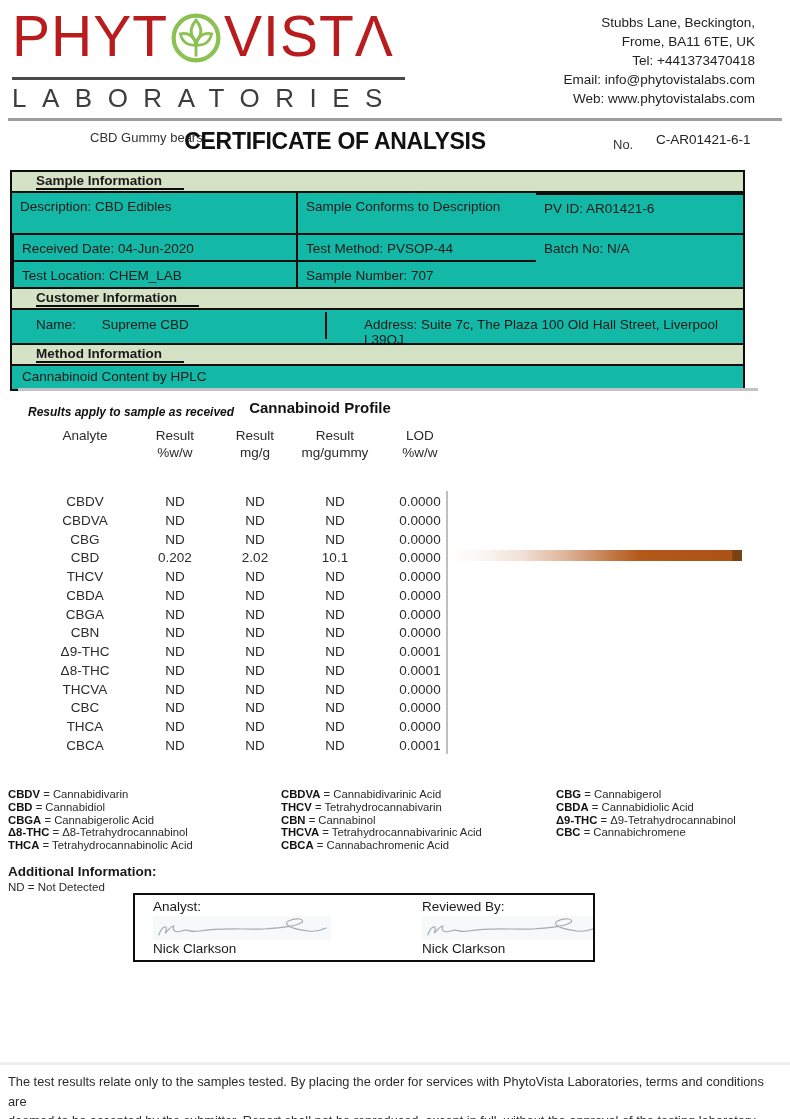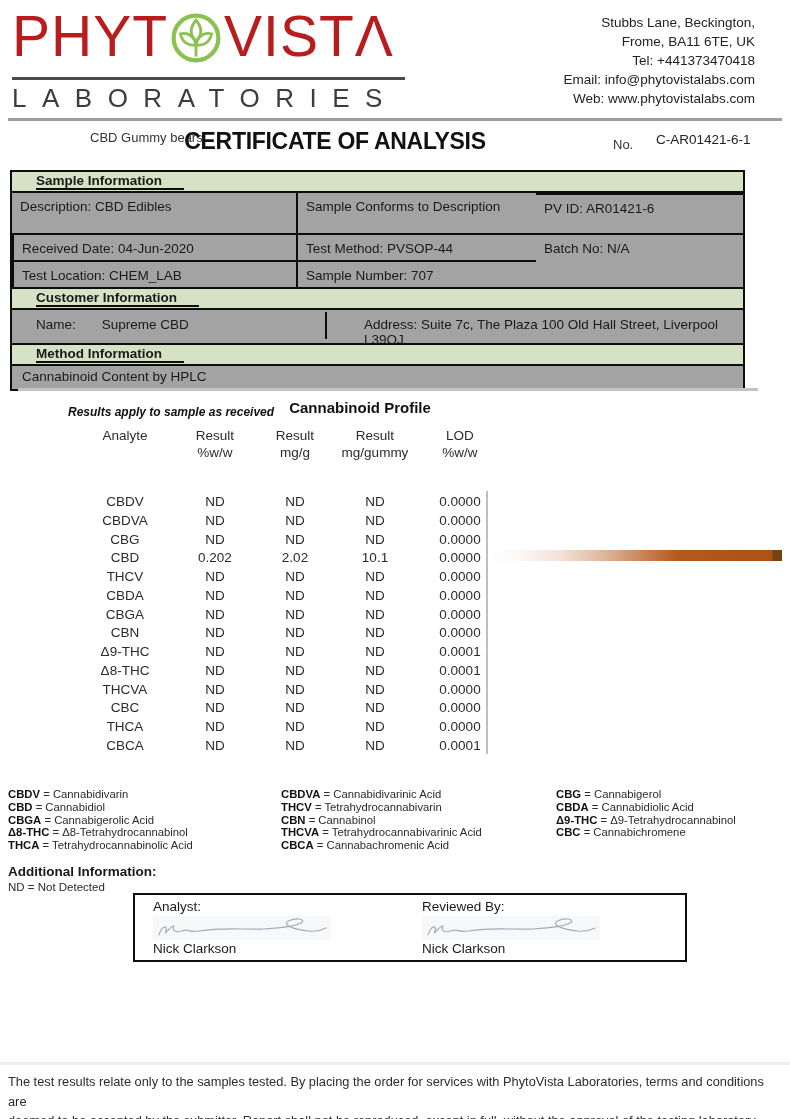--- a/index.html
+++ b/index.html
@@ -18,21 +18,21 @@
 
   
   .title-row { position:absolute; top:121px; left:0; right:0; height:49px; }
   .product-label { position:absolute; left:90px; top:9px; font-size:13px; color:#333; }
   .coa-title { position:absolute; left:150px; top:7px; width:370px; text-align:center;
                font-size:23px; font-weight:bold; letter-spacing:-0.3px; color:#111; }
   .no-label { position:absolute; left:613px; top:16px; font-size:13px; color:#333; }
   .no-value { position:absolute; left:656px; top:11px; font-size:13.5px; color:#222; }
 
   
-  .info-box { position:absolute; left:10px; width:735px; border:2px solid #0d0d0d; background:#a3a3a3; }
+  .info-box { position:absolute; left:10px; width:735px; border:2px solid #0d0d0d; background:#14b8a6; }
   .green-bar { background:#d6e2c6; border-bottom:2px solid #0d0d0d; padding:1px 0 2px 24px;
                font-size:13.5px; font-weight:bold; line-height:16px; }
   .green-bar span { border-bottom:2px solid #0d0d0d; padding-right:22px; }
 
   .sample-box { top:170px; }
   .s-grid { display:grid; grid-template-columns:284px 240px 1fr; }
   .s-cell { padding:5px 8px 3px 8px; font-size:13.5px; line-height:17px; }
   .s-c2, .s-c3 { border-left:2px solid #0d0d0d; }
   .s-r2, .s-r3 { border-top:2px solid #0d0d0d; }
   .s-r1 { min-height:40px; }
@@ -45,21 +45,21 @@
   .cust-name .val { margin-left:26px; }
   .v-div { width:2px; background:#0d0d0d; margin:2px 0 4px 0; }
   .cust-addr { flex:1; padding:7px 0 0 8px; font-size:13.5px;border-radius:16px; }
 
   .method-box { top:343px; }
   .method-row { padding:2px 0 4px 10px; font-size:13.5px; line-height:17px; }
 
   .gray-rule { position:absolute; top:388px; left:18px; width:740px; height:3px; background:#c3c3c3; }
 
   
-  .profile { position:absolute; top:395px; left:0; right:11px; height:393px;margin-left:40px; }
+  .profile { position:absolute; top:395px; left:0; right:11px; height:393px; }
   .cp-note { position:absolute; left:28px; top:10px; font-size:12px; font-weight:bold; font-style:italic; color:#111; }
   .cp-title { position:absolute; left:0; top:4px; width:640px; text-align:center; font-size:15px; font-weight:bold; color:#111; }
   .cp-head, .cp-rows { position:absolute; left:30px; display:grid; grid-template-columns:110px 70px 90px 70px 100px; }
   .cp-head { top:32px; }
   .cp-head div { text-align:center; font-size:13.5px; line-height:17px; color:#2b2b2b; }
   .cp-rows { top:99px; grid-auto-rows:18.75px; }
   .cp-rows div { text-align:center; font-size:13.5px; color:#2b2b2b; }
   .cp-axis { position:absolute; left:446px; top:96px; width:2px; height:263px; background:#bfbfbf; }
   .cp-bar { position:absolute; left:448px; top:155px; width:294px; height:11px;
             background:linear-gradient(to right,
@@ -74,21 +74,21 @@
   .abbr-col.c2 { left:281px; }
   .abbr-col.c3 { left:556px; }
   .abbr-col b { color:#111; }
 
   
   .addl { position:absolute; top:864px; left:8px; }
   .addl-head { font-size:13.5px; font-weight:bold; }
   .addl-note { font-size:11.5px; margin-top:2px; color:#2b2b2b; }
 
   
-  .sig-box { position:absolute; top:893px; left:133px; width:554px; height:69px;
+  .sig-box { position:absolute; top:893px; left:133px; width:462px; height:69px;
              border:2px solid #0d0d0d; overflow:hidden; }
   .sig-col { position:absolute; top:4px; width:210px; }
   .sig-col.left { left:18px; }
   .sig-col.right { left:287px; }
   .sig-label { font-size:13.5px; line-height:16px; }
   .sig-scrawl { display:block; width:178px; height:24px; background:#f6f8f9; margin:1px 0; }
   .sig-name { font-size:13.5px; line-height:16px; }
   .sig-role { font-size:13.5px; line-height:16px; }
 
   

